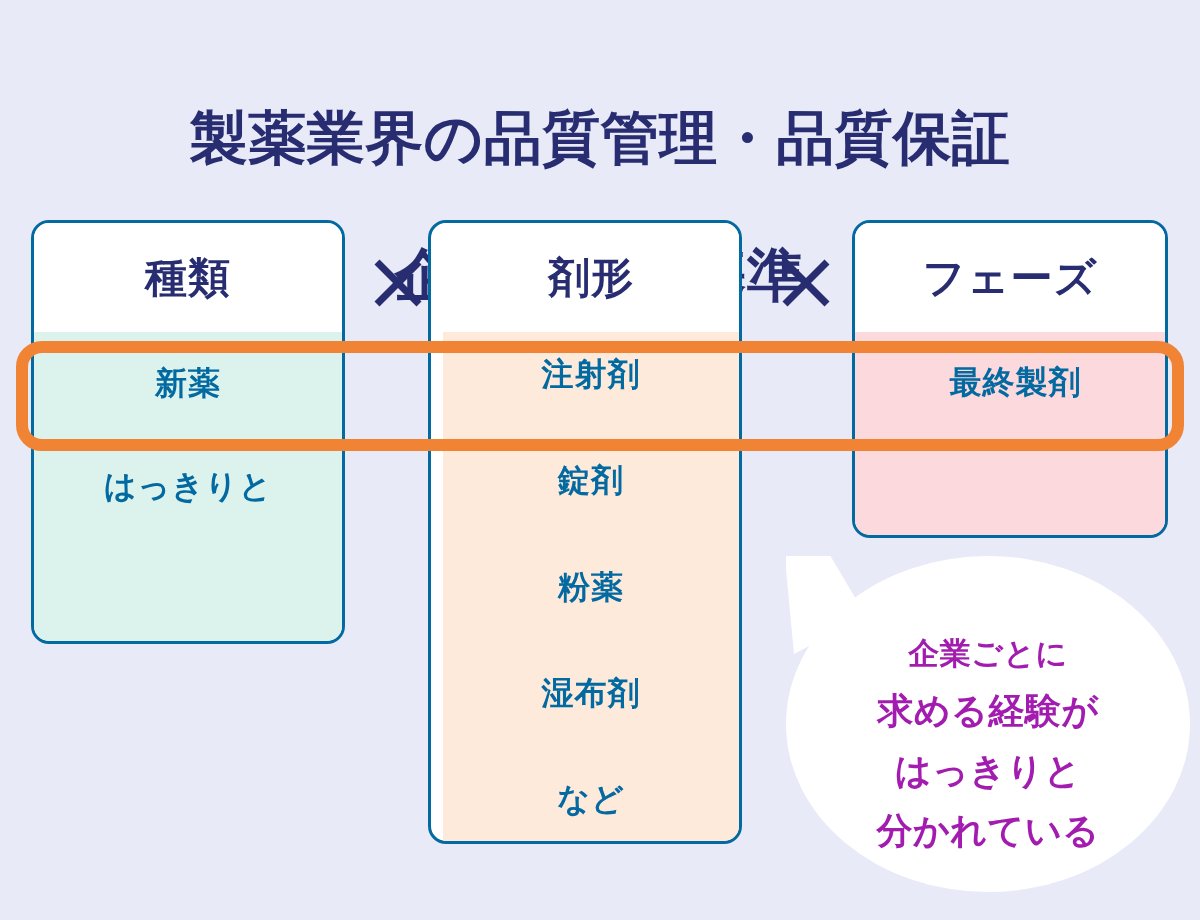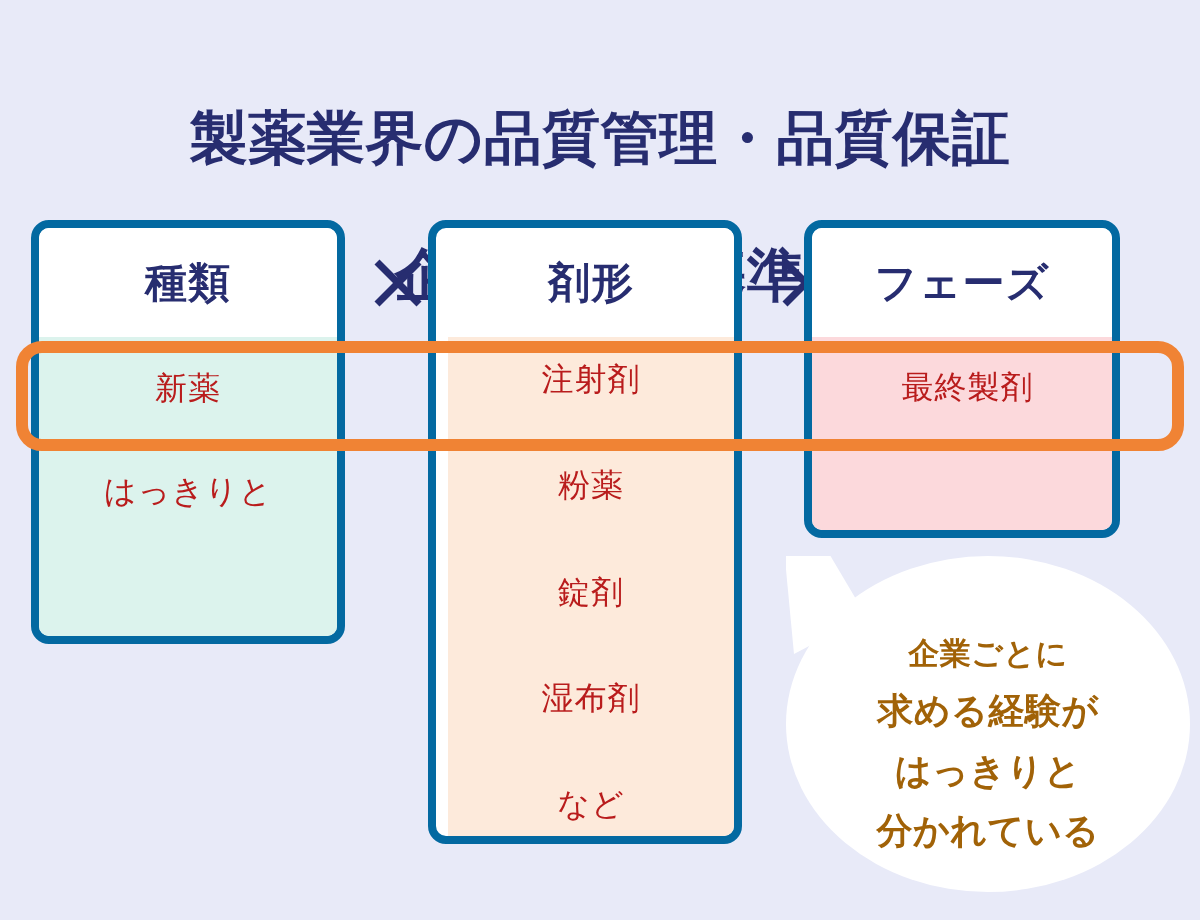--- a/index.html
+++ b/index.html
@@ -20,21 +20,21 @@
     font-size:58px;
     font-weight:bold;
     line-height:1.18;
     letter-spacing:0.5px;
     white-space:pre-line;
   }
 
   
   .col{
     position:absolute;
-    border:8px solid #0369a1;
+    border:3px solid #0369a1;
     border-radius:18px;
     box-sizing:border-box;
     overflow:hidden;
     background:#ffffff;
   }
   .col-head{
     height:109px;
     background:#ffffff;
     display:flex;align-items:center;justify-content:center;
     color:#272d70;
@@ -42,39 +42,39 @@
     font-weight:bold;
     letter-spacing:1px;
     box-sizing:border-box;
   }
   .col-body{
     display:flex;flex-direction:column;
     box-sizing:border-box;
   }
   .cell{
     display:flex;align-items:center;justify-content:center;
-    color:#b91c1c;
+    color:#0369a1;
     font-size:32px;
-    font-weight:400;
+    font-weight:700;
     letter-spacing:1px;
     box-sizing:border-box;
   }
 
   
   #col1{left:31px;top:220px;width:314px;height:424px;}
   #col1 .col-body{background:#dcf3ed;height:311px;}
   #col1 .cell{height:103.6px;}
 
   
   #col2{left:428px;top:220px;width:314px;height:624px;padding-left:12px;}
   #col2 .col-body{background:#fdeadb;height:511px;gap:20px;}
   #col2 .cell{height:102.2px;}
 
   
-  #col3{left:804px;top:220px;width:316px;height:318px;}
+  #col3{left:852px;top:220px;width:316px;height:318px;}
   #col3 .col-body{background:#fcd9dc;height:205px;}
   #col3 .cell{height:102.5px;padding-left:11px;}
 
   
   .mult{
     position:absolute;
     width:54px;height:54px;
     color:#272d70;
   }
   #mult1{left:371px;top:256px;}
@@ -96,21 +96,21 @@
   #bubble{
     position:absolute;
     left:786px;top:556px;
     width:404px;height:336px;
   }
   #bubble svg{position:absolute;left:0;top:0;width:404px;height:336px;}
   .bubble-text{
     position:absolute;
     left:0;top:62px;width:404px;
     text-align:center;
-    color:#a16207;
+    color:#a21caf;
     line-height:1.15;
     white-space:pre-line;
   }
   .bt-l1{font-size:31px;font-weight:bold;letter-spacing:0.5px;}
   .bt-l2{font-size:36px;font-weight:bold;letter-spacing:0.5px;}
   .bt-l3{font-size:36px;font-weight:bold;letter-spacing:0.5px;}
   .bt-l4{font-size:36px;font-weight:bold;letter-spacing:0.5px;}
 </style>
 </head>
 <body style="background: rgb(232, 234, 248);">
@@ -134,22 +134,22 @@
     <svg viewBox="0 0 54 54" aria-hidden="true">
       <line x1="6" y1="6" x2="48" y2="48" stroke="#272d70" stroke-width="7" stroke-linecap="butt"></line>
       <line x1="48" y1="6" x2="6" y2="48" stroke="#272d70" stroke-width="7" stroke-linecap="butt"></line>
     </svg>
   </div>
 
   <div class="col" id="col2">
     <div class="col-head">剤形</div>
     <div class="col-body" style="background: rgb(253, 234, 219);">
       <div class="cell">注射剤</div>
+      <div class="cell">錠剤</div>
       <div class="cell">粉薬</div>
-      <div class="cell">錠剤</div>
       <div class="cell">湿布剤</div>
       <div class="cell">など</div>
     </div>
   </div>
 
   <div class="mult" id="mult2">
     <svg viewBox="0 0 54 54" aria-hidden="true">
       <line x1="6" y1="6" x2="48" y2="48" stroke="#272d70" stroke-width="7" stroke-linecap="butt"></line>
       <line x1="48" y1="6" x2="6" y2="48" stroke="#272d70" stroke-width="7" stroke-linecap="butt"></line>
     </svg>

